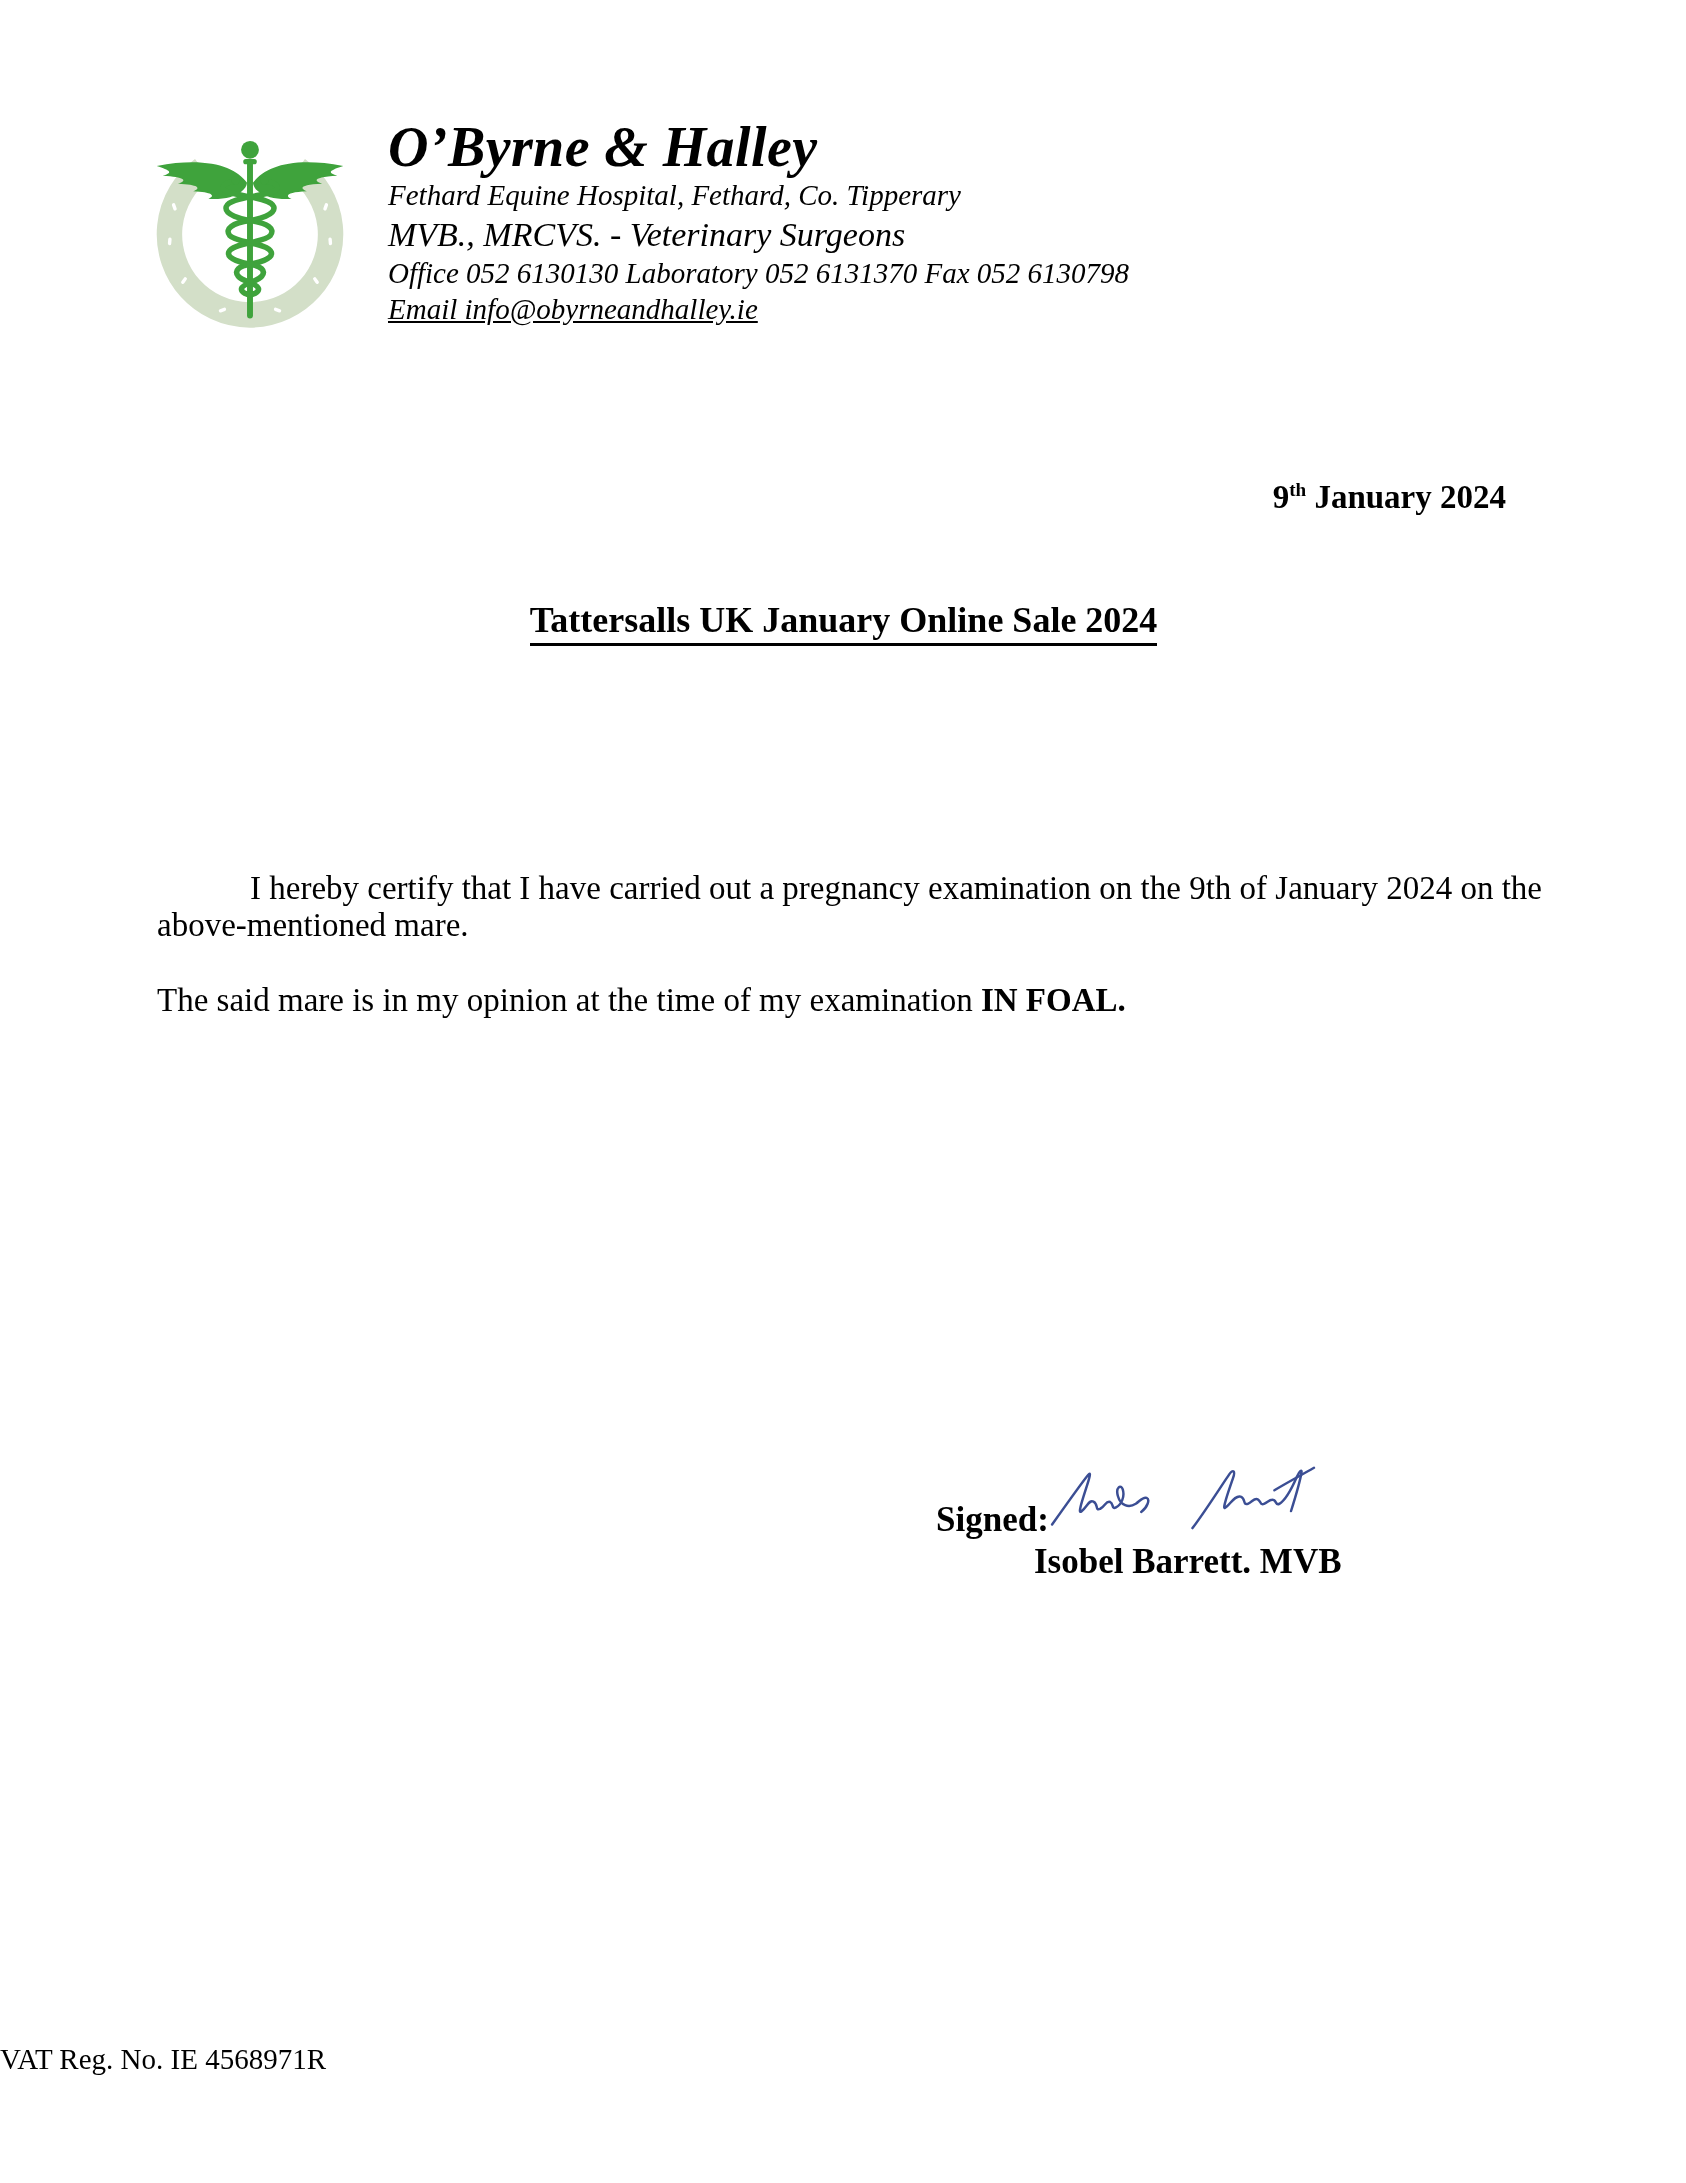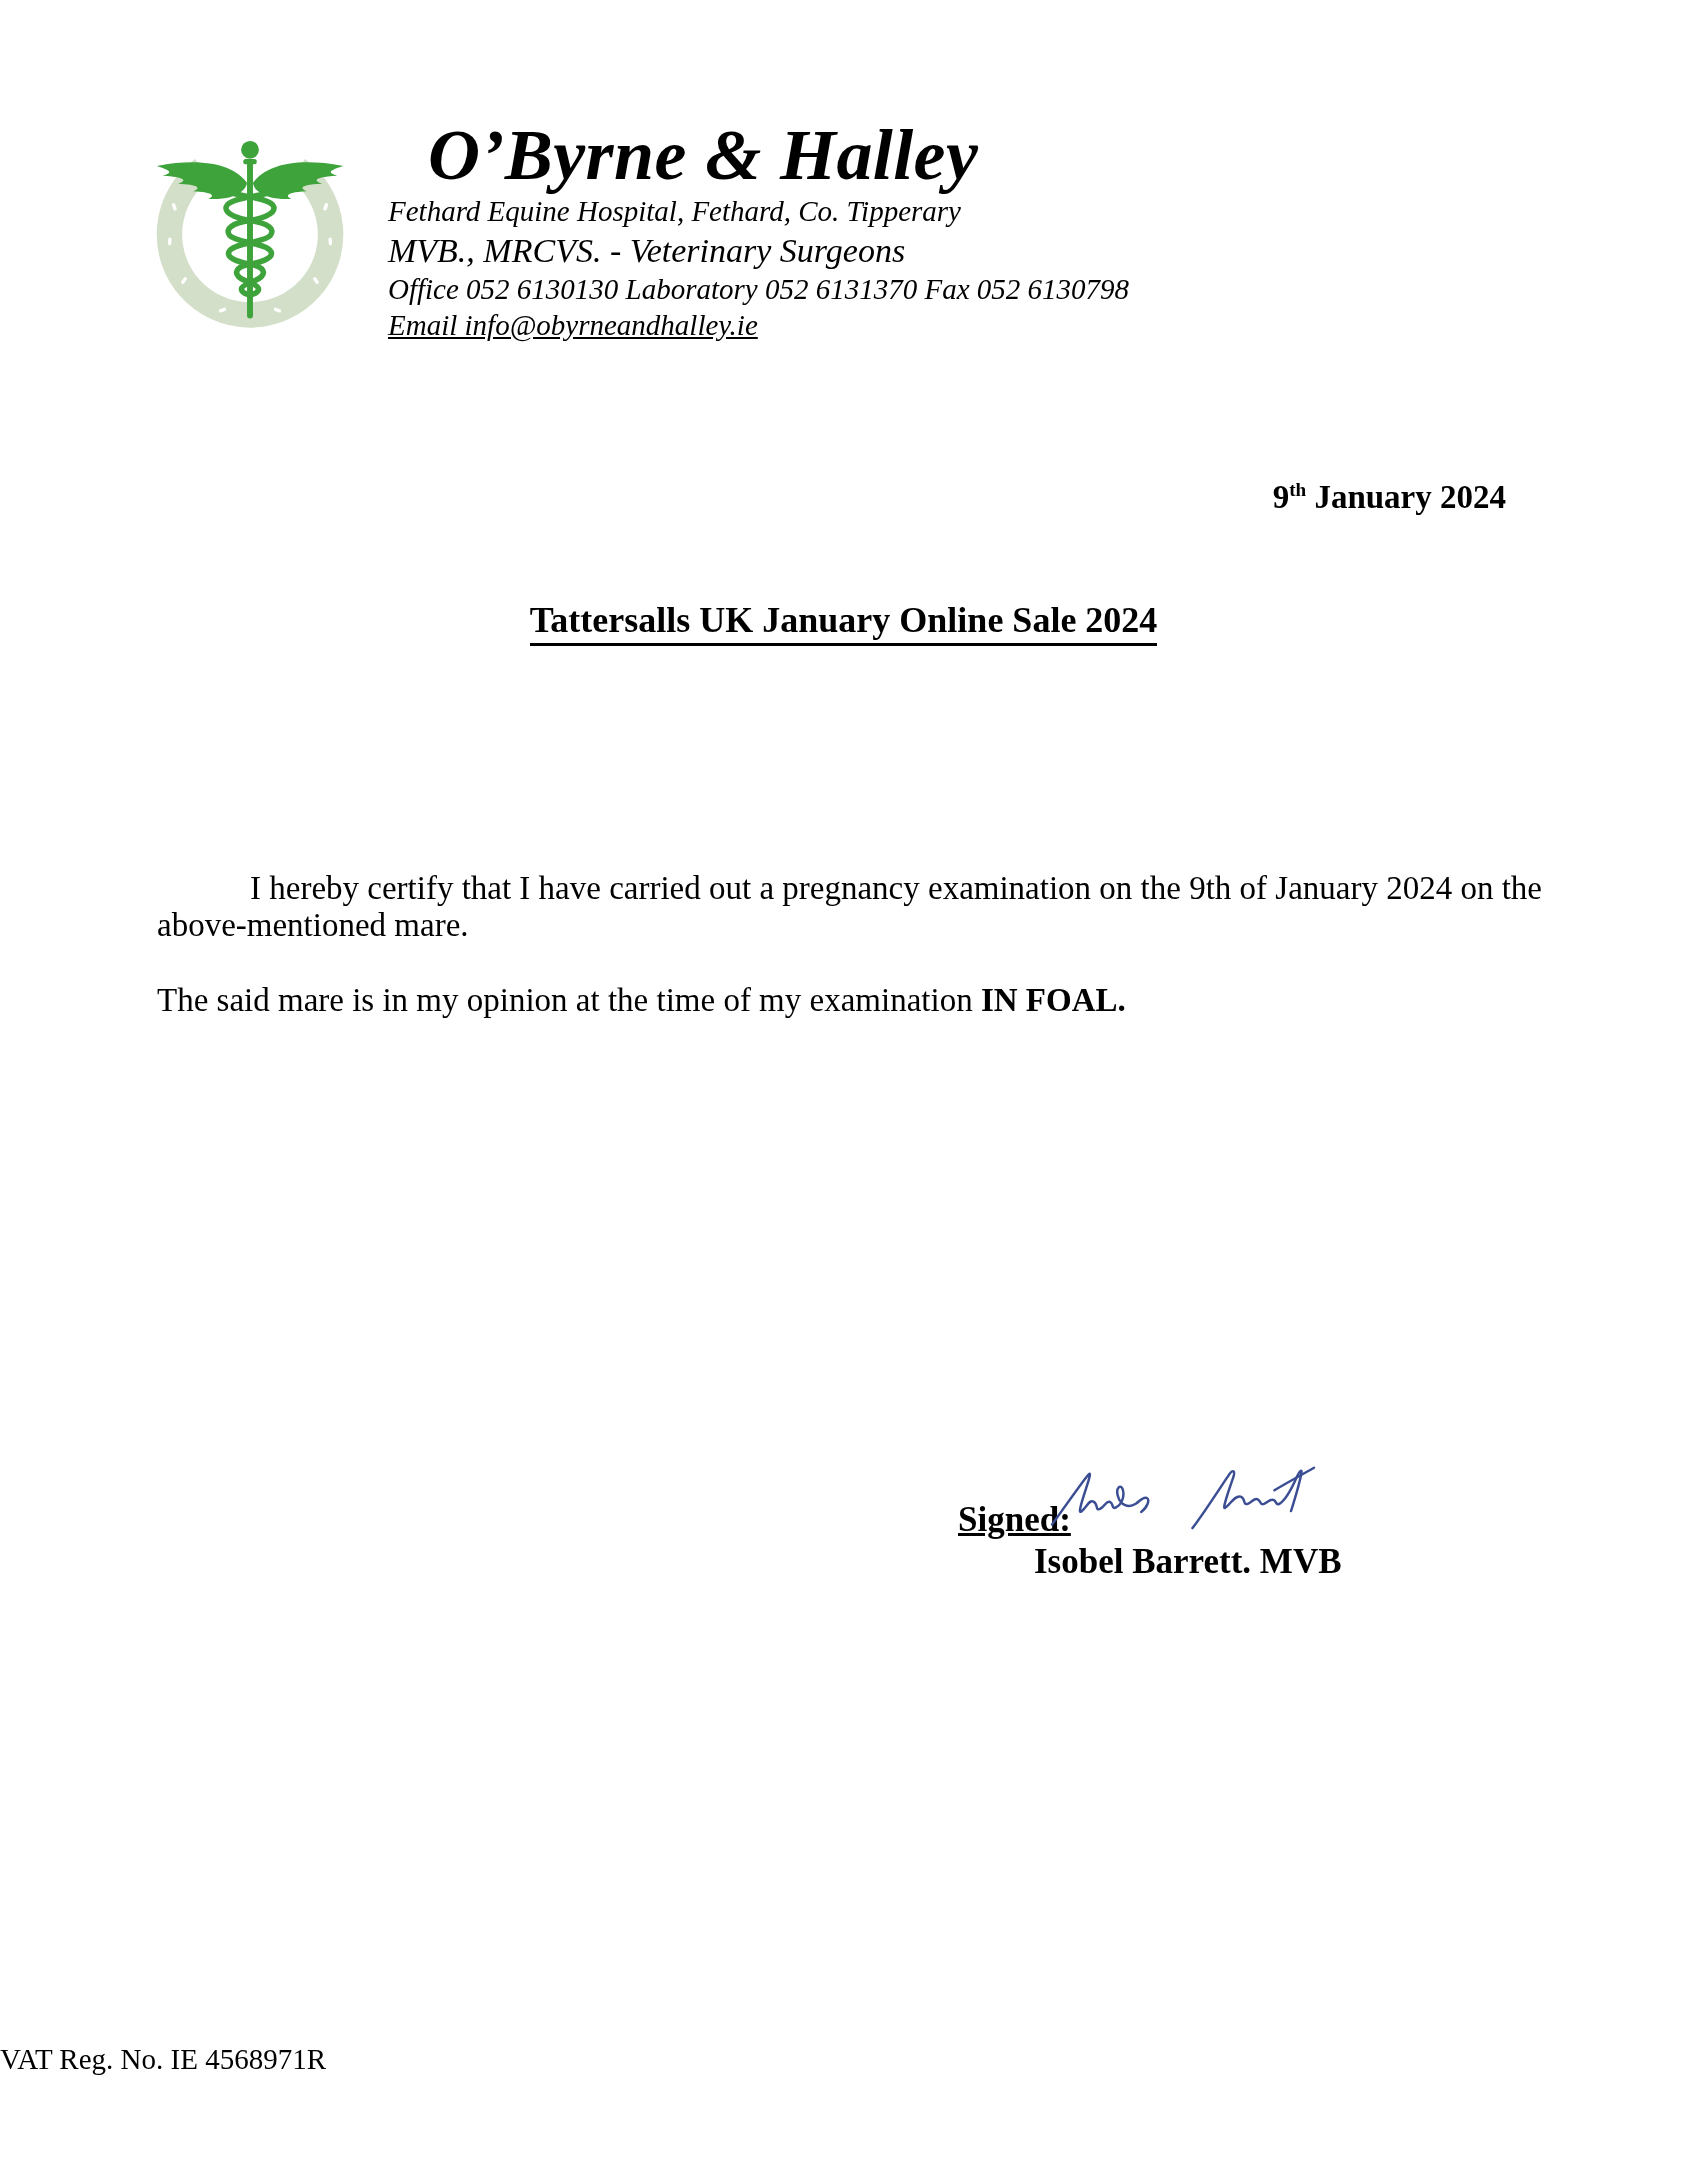--- a/index.html
+++ b/index.html
@@ -25,26 +25,25 @@
     width: 212px;
     height: 221px;
   }
   .lh-text {
     position: absolute;
     left: 388px;
     top: 119px;
     white-space: nowrap;
   }
   .practice-name {
-    font-size: 72px;
+    font-size: 56px;
     font-weight: bold;
     font-style: italic;
     line-height: 1;
     letter-spacing: 0.4px;
-    margin-left: 40px;
   }
   .lh-sub {
     font-style: italic;
     line-height: 1;
   }
   .lh-qualifications { font-size: 34px; margin-top: 7.9px; }
   .lh-address        { font-size: 29px; margin-top: 6.1px; }
   .lh-phones         { font-size: 29px; margin-top: 7px; }
   .lh-email          { font-size: 29px; margin-top: 7px; text-decoration: underline; }
 
@@ -96,26 +95,25 @@
   }
   .para-2 {
     top: 982px;
     width: 1467px;
   }
   .bold-inline { font-weight: bold; }
 
   
   .sig-label {
     position: absolute;
-    left: 958px;
+    left: 936px;
     top: 1500px;
     font-size: 35px;
     font-weight: bold;
     white-space: nowrap;
-    text-decoration: underline;
   }
   .sig-image {
     position: absolute;
     left: 1044px;
     top: 1454px;
     width: 279px;
     height: 87px;
   }
   .sig-name {
     position: absolute;

